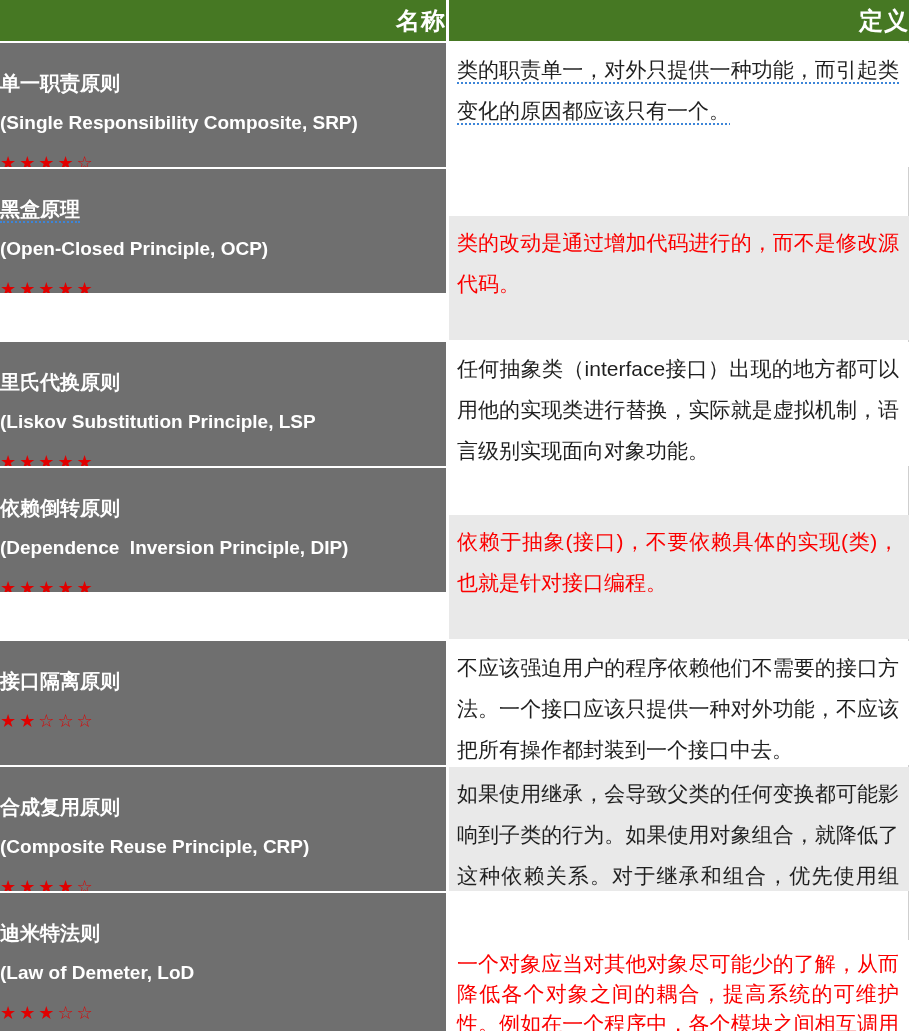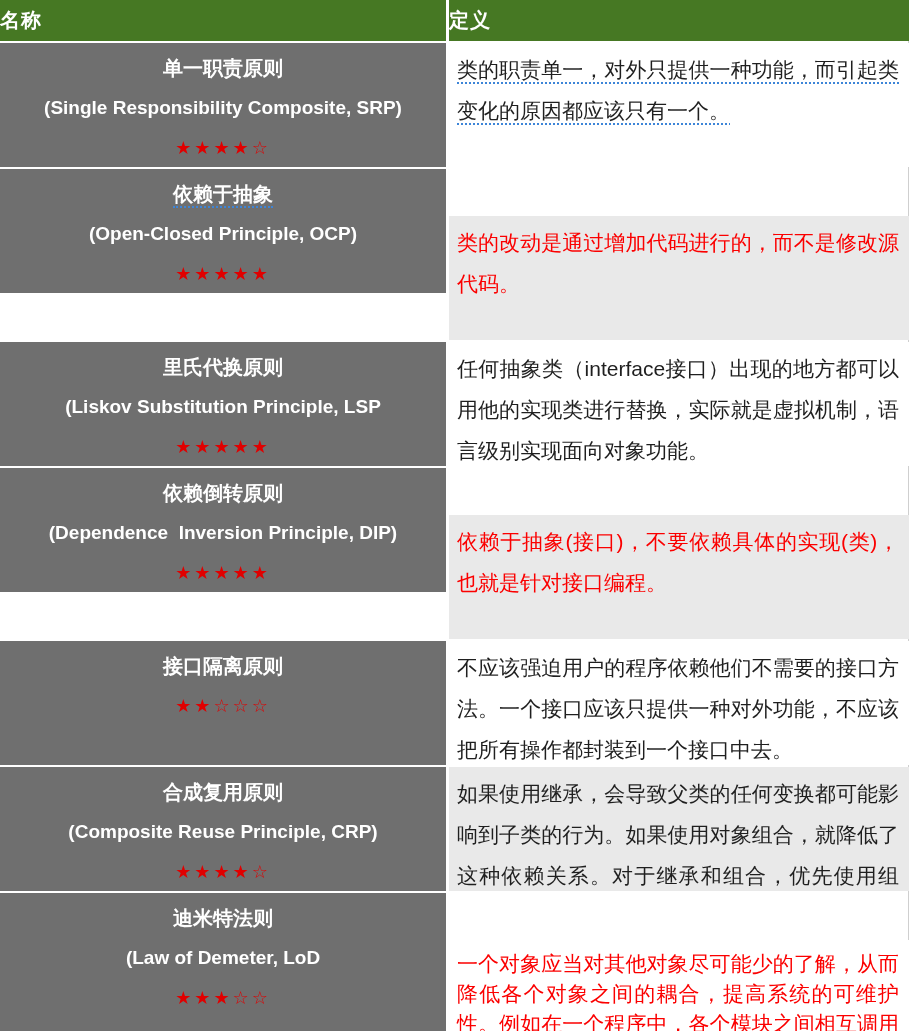--- a/index.html
+++ b/index.html
@@ -28,31 +28,30 @@
     row-gap:2px;
     background:#ffffff;
     border-right:1px solid #cfcfcf;
   }
   .hcell{
     background:var(--header-bg,#467823);
     color:var(--header-text,#ffffff);
     height:41px;
     display:flex;
     align-items:center;
-    justify-content:flex-start;
-    font-size:20px;
+    justify-content:flex-end;
+    font-size:24px;
     font-weight:bold;
     letter-spacing:1px;
   }
   .name-cell{
     background:var(--name-cell-bg,#6f6f6f);
     color:var(--name-cell-text,#ffffff);
     height:124px;
-    text-align:center;
-    padding-top:5px;
+    padding-top:20px;
     overflow:hidden;
   }
   .name-cell.tall{height:212px;}
   .name-cell .title{
     font-size:20px;
     font-weight:bold;
     line-height:40px;
   }
   .name-cell .title span.u{
     border-bottom:2px dotted var(--underline-blue,#3d85d8);
@@ -110,21 +109,21 @@
   <div class="name-cell">
     <div class="title"><span class="t">单一职责原则</span></div>
     <div class="subtitle">(Single Responsibility Composite, SRP)</div>
     <div class="stars">★★★★☆</div>
   </div>
   <div class="def-cell dotted-underline">
     <span class="deftext">类的职责单一，对外只提供一种功能，而引起类变化的原因都应该只有一个。</span>
   </div>
 
   <div class="name-cell">
-    <div class="title"><span class="t u">依赖于抽象</span></div>
+    <div class="title"><span class="t u">黑盒原理</span></div>
     <div class="subtitle">(Open-Closed Principle, OCP)</div>
     <div class="stars">★★★★★</div>
   </div>
   <div class="def-cell shaded red">
     <span class="deftext">类的改动是通过增加代码进行的，而不是修改源代码。</span>
   </div>
 
   <div class="name-cell">
     <div class="title"><span class="t">里氏代换原则</span></div>
     <div class="subtitle">(Liskov Substitution Principle, LSP</div>

